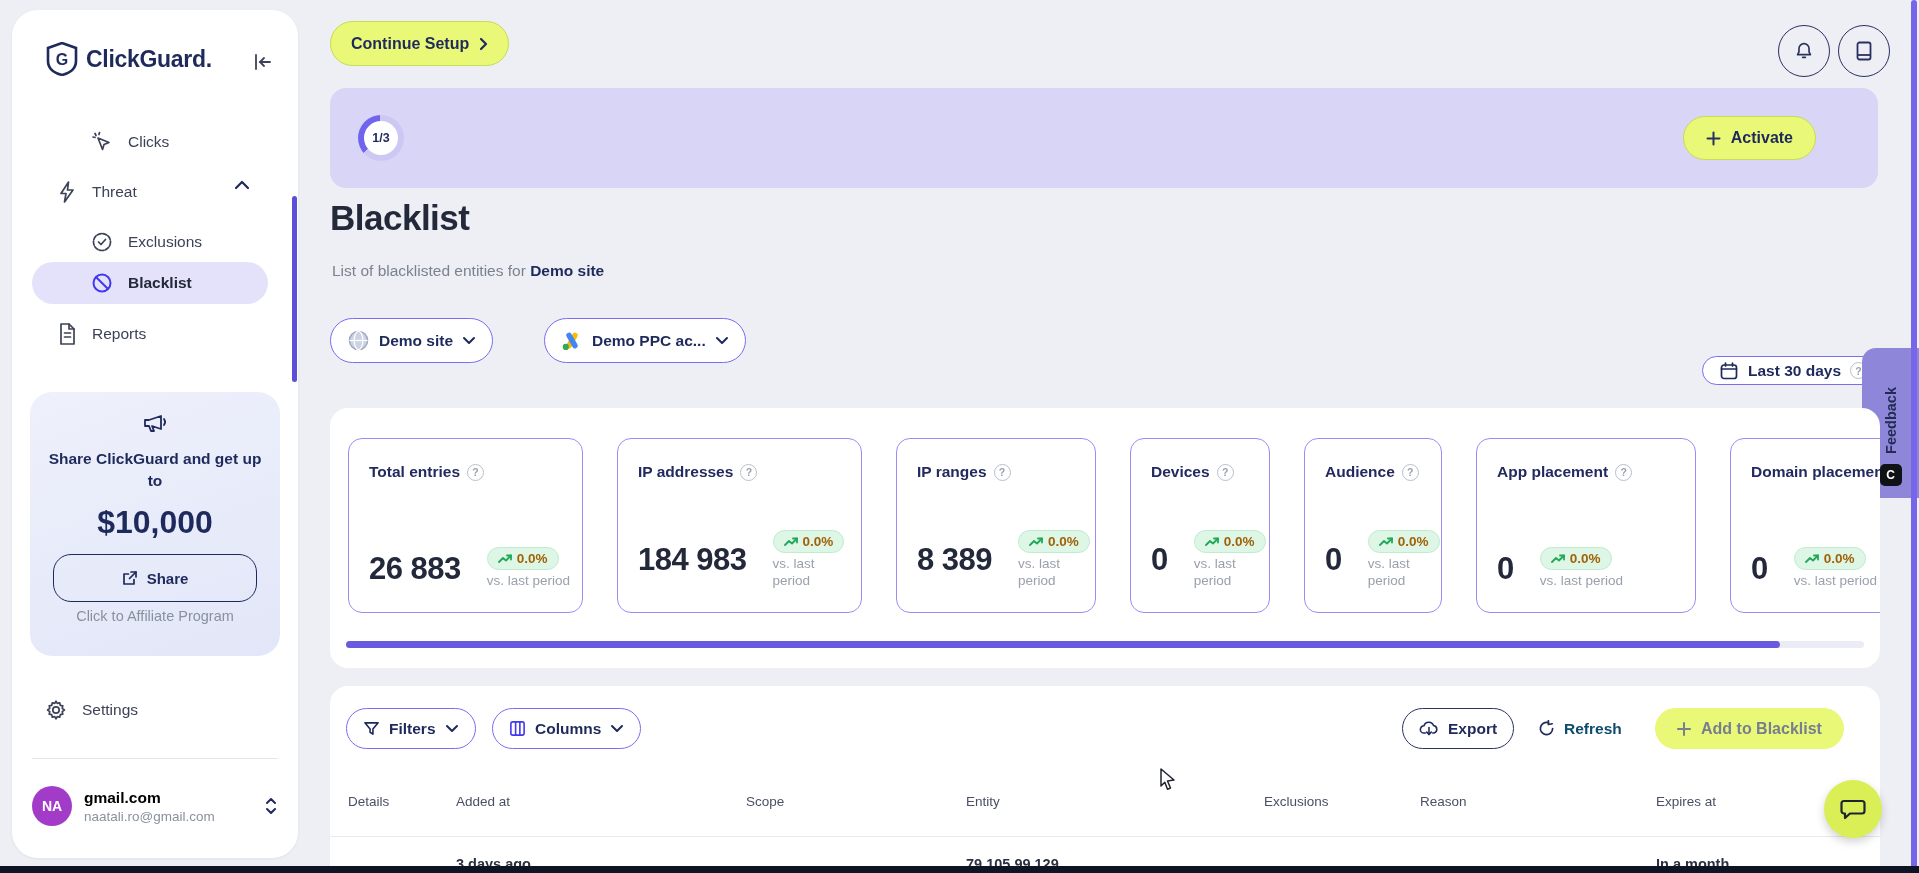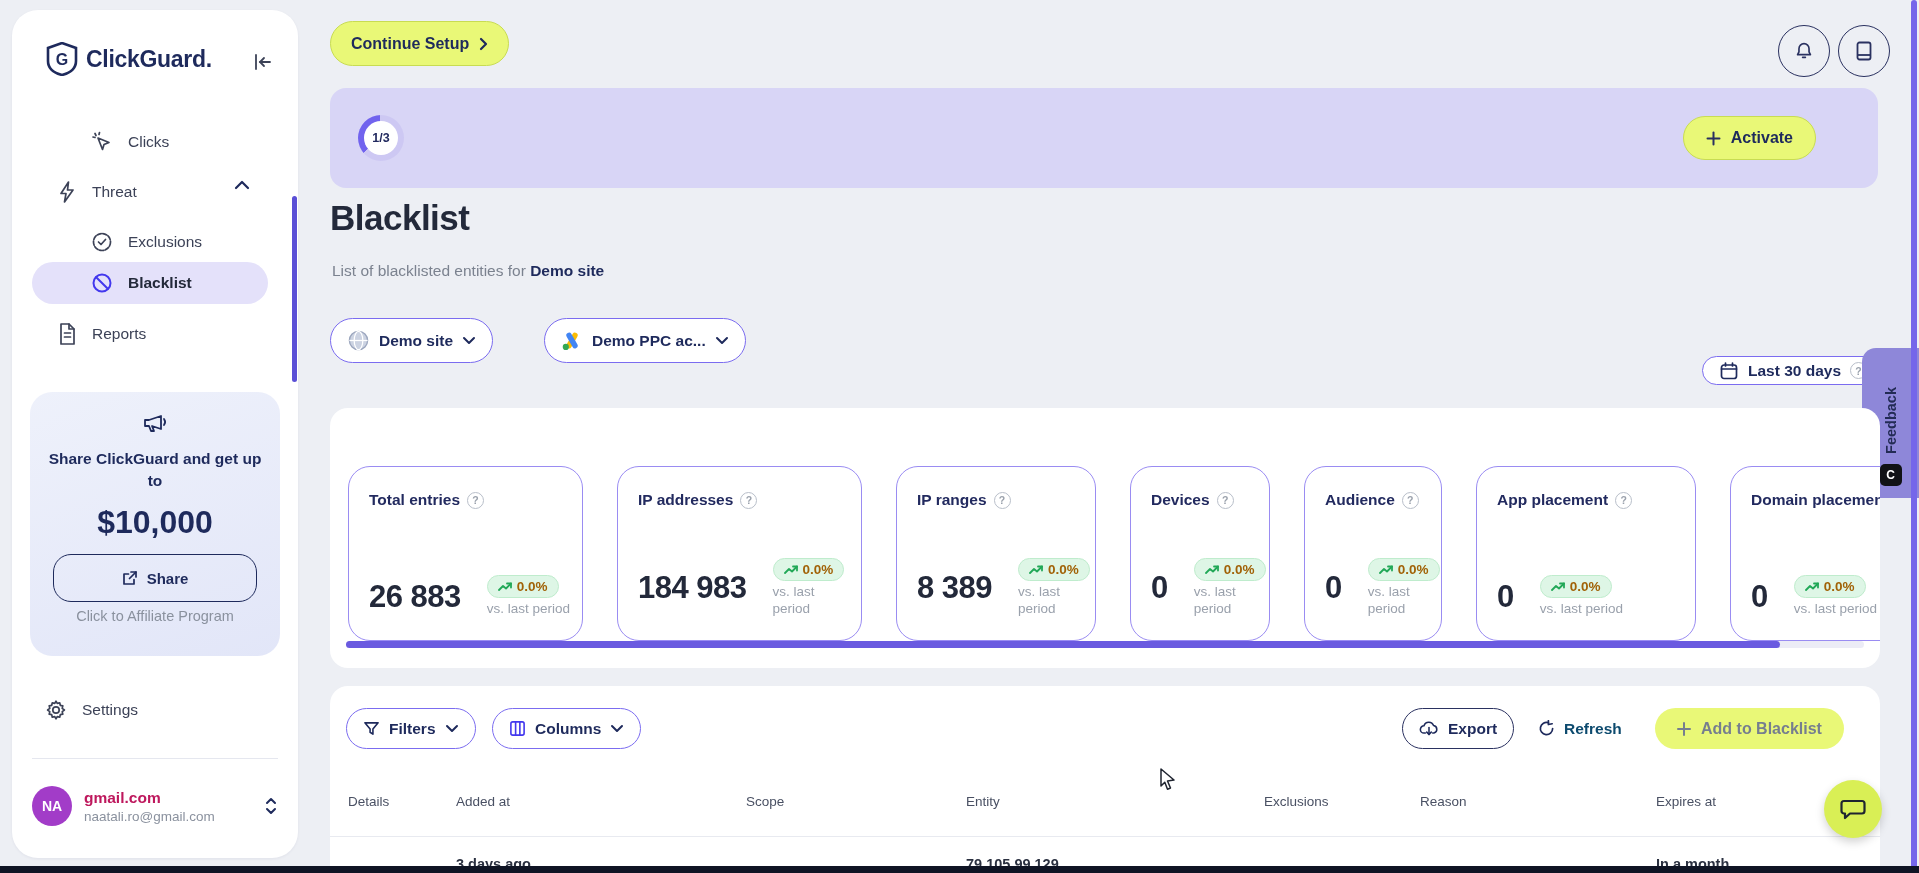--- a/index.html
+++ b/index.html
@@ -22,21 +22,21 @@
   .promo { position:absolute; left:18px; top:382px; width:250px; height:264px; background:linear-gradient(160deg,#eef1fb,#e2e6f8); border-radius:22px; text-align:center; }
   .promo-line { position:absolute; top:56px; left:18px; right:18px; font-size:15.5px; font-weight:600; color:#1e2a5c; line-height:1.45; }
   .promo-amount { position:absolute; top:112px; left:0; right:0; font-size:32px; font-weight:700; color:#1e2a5c; }
   .promo-share { position:absolute; top:162px; left:23px; width:204px; height:48px; border:1.5px solid #1e2a5c; border-radius:18px; background:transparent; display:flex; align-items:center; justify-content:center; gap:9px; font-size:15px; font-weight:600; color:#1e2a5c; cursor:pointer; }
   .promo-affiliate { position:absolute; top:216px; left:0; right:0; font-size:14.5px; color:#8a919e; }
 
   .sidebar-divider { position:absolute; left:20px; top:748px; width:246px; height:1px; background:#e5e7ef; }
   .account { position:absolute; left:20px; top:770px; width:246px; height:52px; display:flex; align-items:center; cursor:pointer; }
   .avatar { width:40px; height:40px; border-radius:50%; background:#a23cc8; color:#fff; font-size:14px; font-weight:700; display:flex; align-items:center; justify-content:center; }
   .account-texts { margin-left:12px; flex:1; }
-  .account-name { font-size:15.5px; font-weight:700; color:#be185d; }
+  .account-name { font-size:15.5px; font-weight:700; color:#000000; }
   .account-email { font-size:13.5px; color:#8a919e; margin-top:2px; }
   .sidebar-scrollbar { left:292px; top:196px; width:5px; height:186px; background:#5a4fd6; border-radius:3px; }
 
   
   .pill-lime { display:inline-flex; align-items:center; justify-content:center; gap:10px; background:#e9f877; border:1.5px solid #c8dc52; border-radius:24px; color:#1e2a5c; font-size:16px; font-weight:600; cursor:pointer; }
   .pill-outline { display:inline-flex; align-items:center; gap:9px; background:#fff; border:1.5px solid #7b6cf0; border-radius:23px; color:#1e2a5c; font-size:15.5px; font-weight:600; padding:0 16px; cursor:pointer; }
   .circle-btn { width:52px; height:52px; border-radius:50%; border:1.5px solid #2a3160; background:transparent; display:flex; align-items:center; justify-content:center; cursor:pointer; }
 
   .continue-btn { left:330px; top:21px; height:45px; padding:0 20px; }
 
@@ -56,21 +56,21 @@
   .date-pill { position:absolute; top:320px; height:29px; left:1702px;margin-top:36px; }
 
   
   .feedback-tab { left:1862px; top:348px; width:57px; height:150px; background:#8e87d9; border-radius:14px 0 0 14px; display:flex; flex-direction:column; align-items:center; justify-content:flex-end; padding-bottom:12px; cursor:pointer; }
   .feedback-text { writing-mode:vertical-rl; transform:rotate(180deg); font-size:14.5px; font-weight:600; color:#232b55; margin-bottom:10px; }
   .feedback-icon { width:22px; height:22px; background:#111216; border-radius:5px; color:#fff; font-size:12px; font-weight:700; display:flex; align-items:center; justify-content:center; }
 
   
   .stats-panel { left:330px; top:408px; width:1550px; height:260px; background:#fff; border-radius:18px; overflow:hidden; }
   .cards-row { position:absolute; left:18px; top:30px; display:flex; gap:34px; }
-  .card { flex:none; height:175px; border:1.5px solid #9a8cf2; border-radius:22px; padding:24px 18px 18px 20px; position:relative; background:#fff;margin-top:28px; }
+  .card { flex:none; height:175px; border:1.5px solid #9a8cf2; border-radius:14px; padding:24px 18px 18px 20px; position:relative; background:#fff; }
   .card-title { display:flex; align-items:center; gap:7px; font-size:15.5px; font-weight:600; color:#222a5f; white-space:nowrap; overflow:hidden; }
   .card-bottom { position:absolute; left:20px; right:10px; bottom:22px; display:flex; align-items:center; gap:26px; }
   .card-value { font-size:31px; font-weight:700; color:#23293a; letter-spacing:-.5px; white-space:nowrap; }
   .trend-col { display:flex; flex-direction:column; gap:3px; min-width:0; }
   .trend-pill { display:inline-flex; align-items:center; gap:5px; background:#def6e6; border:1px solid #bfeccd; color:#a16207; border-radius:13px; padding:3px 10px; font-size:13.5px; font-weight:600; width:max-content; }
   .trend-note { font-size:13.5px; color:#9aa1ac; line-height:1.25; }
   .help-dot { width:17px; height:17px; border-radius:50%; border:1.5px solid #b8bec9; color:#9aa1ac; font-size:10.5px; font-weight:700; display:inline-flex; align-items:center; justify-content:center; flex:none; }
   .h-scrollbar-track { position:absolute; left:16px; bottom:20px; width:1518px; height:7px; border-radius:4px; background:#ececf6; }
   .h-scrollbar-thumb { position:absolute; left:0; top:0; width:1434px; height:7px; border-radius:4px; background:#6a5ae0; }
 

